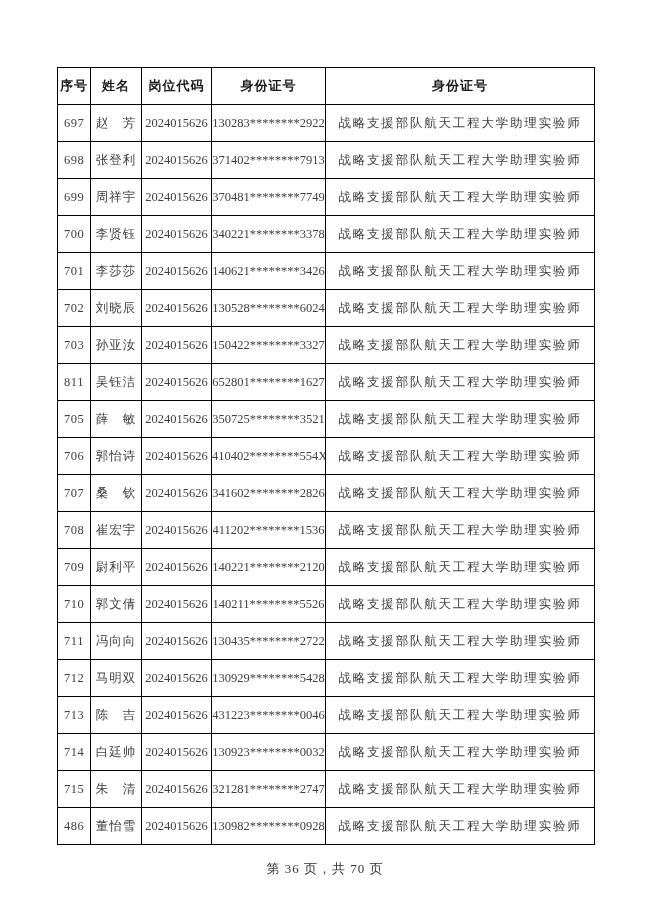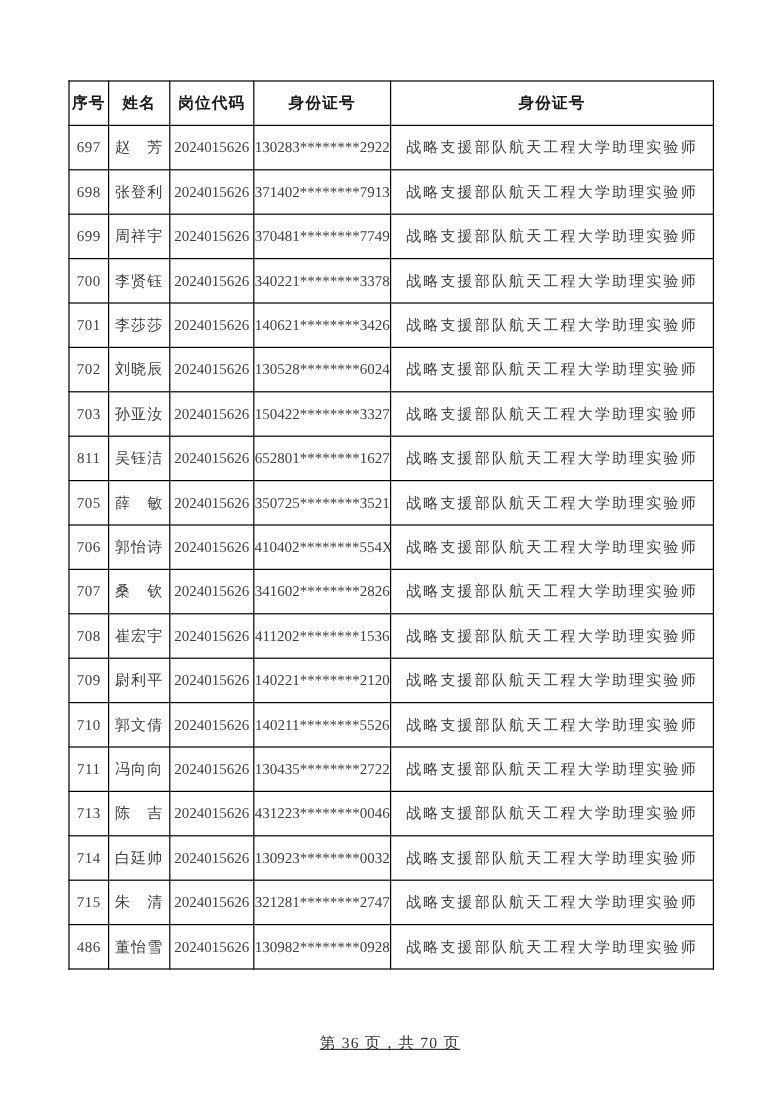--- a/index.html
+++ b/index.html
@@ -54,21 +54,20 @@
   }
   .footer {
     position: absolute;
     left: 0;
     top: 860px;
     width: 650px;
     text-align: center;
     font-size: 13px;
     color: #333333;
     letter-spacing: 1px;
-    text-decoration: underline;
   }
 </style>
 </head>
 <body>
 
 <div class="page">
 
   <table class="roster">
     <colgroup>
       <col style="width:33px">
@@ -200,20 +199,27 @@
     </tr>
 
     <tr>
       <td class="c-seq">711</td>
       <td class="c-name">冯向向</td>
       <td class="c-code">2024015626</td>
       <td class="c-id">130435********2722</td>
       <td class="c-pos">战略支援部队航天工程大学助理实验师</td>
     </tr>
 
+    <tr>
+      <td class="c-seq">712</td>
+      <td class="c-name">马明双</td>
+      <td class="c-code">2024015626</td>
+      <td class="c-id">130929********5428</td>
+      <td class="c-pos">战略支援部队航天工程大学助理实验师</td>
+    </tr>
 
     <tr>
       <td class="c-seq">713</td>
       <td class="c-name">陈　吉</td>
       <td class="c-code">2024015626</td>
       <td class="c-id">431223********0046</td>
       <td class="c-pos">战略支援部队航天工程大学助理实验师</td>
     </tr>
 
     <tr>

